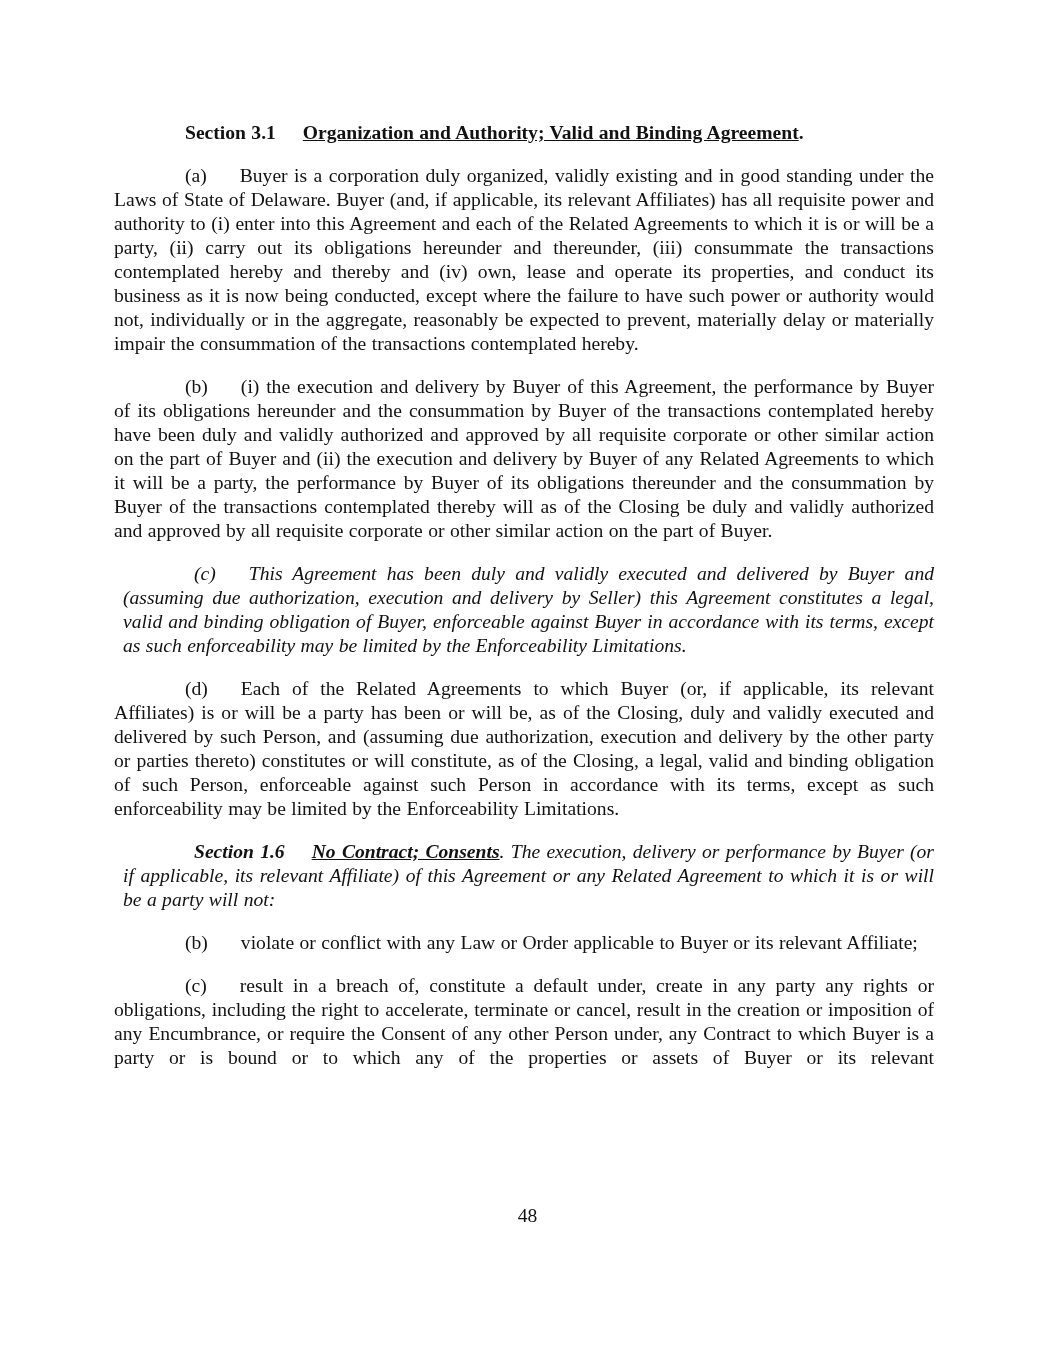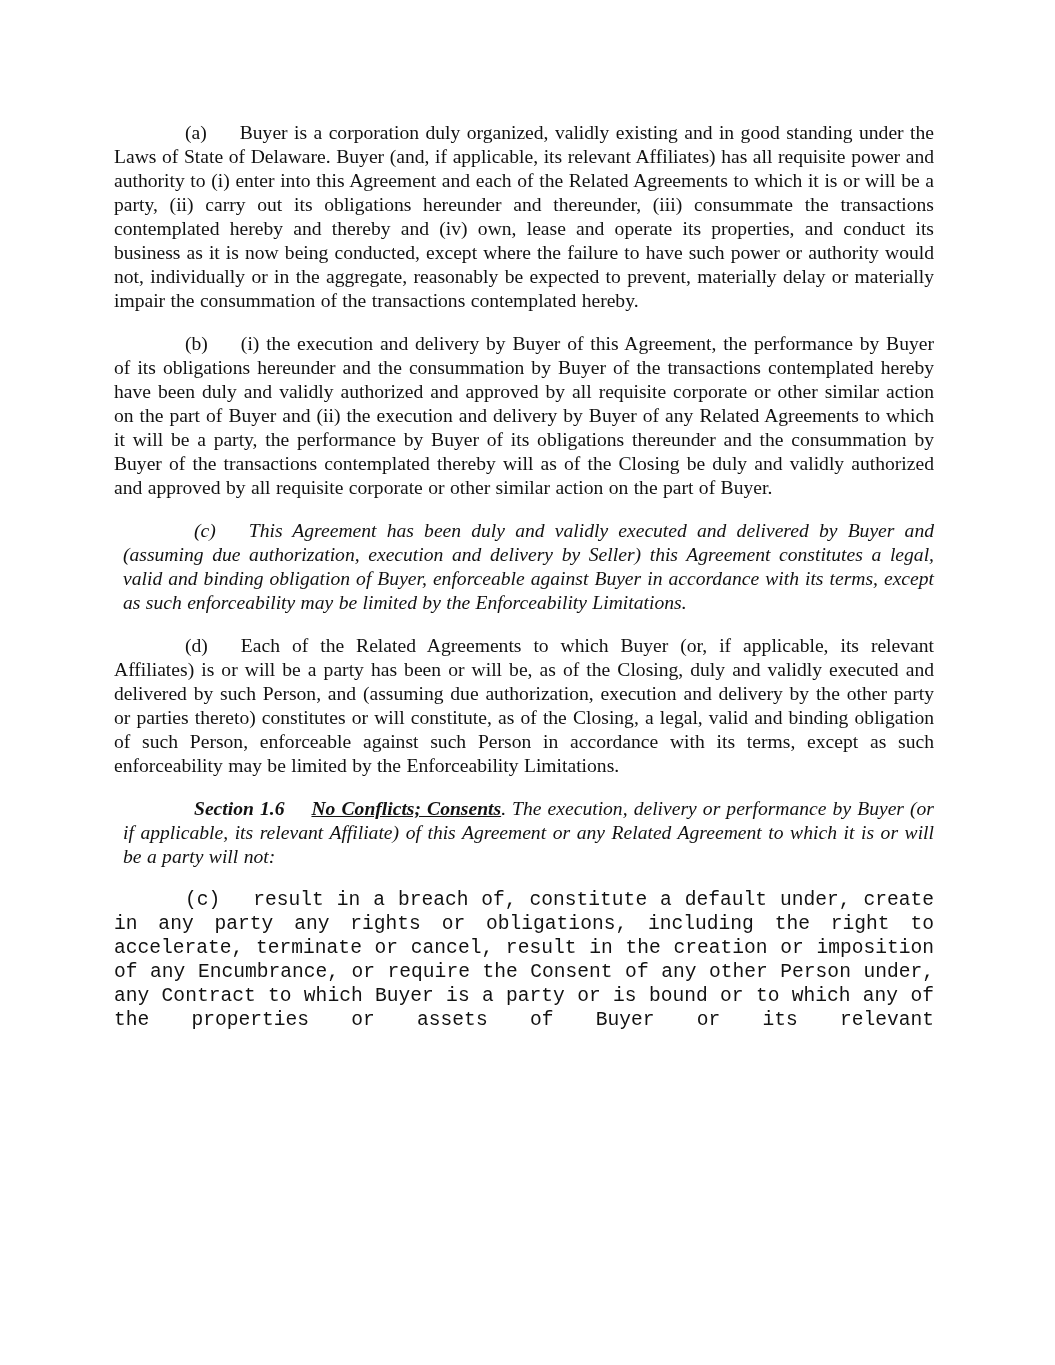--- a/index.html
+++ b/index.html
@@ -25,51 +25,54 @@
   }
   .para {
     font-size: 19.6px;
     line-height: 24px;
     text-align: justify;
     text-indent: 71px;
     margin: 0 0 19px 0;
     word-spacing: 0.5px;
   }
   .para.ind { padding-left: 9px; font-style: italic; }
-  .para.cont { text-align-last: justify; font-family: Liberation Mono, monospace; }
+  .para.cont { text-align-last: justify; }
   .b { font-weight: bold; }
   .u { text-decoration: underline; }
   .tab { display: inline-block; width: 33px; }
   .tab-h { display: inline-block; width: 27px; }
   .page-number {
     position: absolute;
     left: 0;
     top: 1204px;
     width: 100%;
     text-align: center;
     font-size: 19.6px;
     line-height: 24px;
   }
 </style>
 </head>
 <body style="background: rgb(255, 255, 255); color: rgb(18, 18, 18);">
 
 <div class="page">
   <main class="content">
 
+    <p class="para"><span class="b">Section 3.1</span><span class="tab-h"></span><span class="b u">Organization and Authority; Valid and Binding Agreement</span><span class="b">.</span></p>
 
     <p class="para"><span>(a)</span><span class="tab"></span><span>Buyer is a corporation duly organized, validly existing and in good standing under the Laws of State of Delaware. Buyer (and, if applicable, its relevant Affiliates) has all requisite power and authority to (i) enter into this Agreement and each of the Related Agreements to which it is or will be a party, (ii) carry out its obligations hereunder and thereunder, (iii) consummate the transactions contemplated hereby and thereby and (iv) own, lease and operate its properties, and conduct its business as it is now being conducted, except where the failure to have such power or authority would not, individually or in the aggregate, reasonably be expected to prevent, materially delay or materially impair the consummation of the transactions contemplated hereby.</span></p>
 
     <p class="para"><span>(b)</span><span class="tab"></span><span>(i) the execution and delivery by Buyer of this Agreement, the performance by Buyer of its obligations hereunder and the consummation by Buyer of the transactions contemplated hereby have been duly and validly authorized and approved by all requisite corporate or other similar action on the part of Buyer and (ii) the execution and delivery by Buyer of any Related Agreements to which it will be a party, the performance by Buyer of its obligations thereunder and the consummation by Buyer of the transactions contemplated thereby will as of the Closing be duly and validly authorized and approved by all requisite corporate or other similar action on the part of Buyer.</span></p>
 
     <p class="para ind"><span>(c)</span><span class="tab"></span><span>This Agreement has been duly and validly executed and delivered by Buyer and (assuming due authorization, execution and delivery by Seller) this Agreement constitutes a legal, valid and binding obligation of Buyer, enforceable against Buyer in accordance with its terms, except as such enforceability may be limited by the Enforceability Limitations.</span></p>
 
     <p class="para"><span>(d)</span><span class="tab"></span><span>Each of the Related Agreements to which Buyer (or, if applicable, its relevant Affiliates) is or will be a party has been or will be, as of the Closing, duly and validly executed and delivered by such Person, and (assuming due authorization, execution and delivery by the other party or parties thereto) constitutes or will constitute, as of the Closing, a legal, valid and binding obligation of such Person, enforceable against such Person in accordance with its terms, except as such enforceability may be limited by the Enforceability Limitations.</span></p>
 
-    <p class="para ind"><span class="b">Section 1.6</span><span class="tab-h"></span><span class="b u">No Conflicts; Consents</span><span>. The execution, delivery or performance by Buyer (or if applicable, its relevant Affiliate) of this Agreement or any Related Agreement to which it is or will be a party will not:</span></p>
+    <p class="para ind"><span class="b">Section 1.6</span><span class="tab-h"></span><span class="b u">No Contract; Consents</span><span>. The execution, delivery or performance by Buyer (or if applicable, its relevant Affiliate) of this Agreement or any Related Agreement to which it is or will be a party will not:</span></p>
 
 
+    <p class="para"><span>(b)</span><span class="tab"></span><span>violate or conflict with any Law or Order applicable to Buyer or its relevant Affiliate;</span></p>
 
     <p class="para cont"><span>(c)</span><span class="tab"></span><span>result in a breach of, constitute a default under, create in any party any rights or obligations, including the right to accelerate, terminate or cancel, result in the creation or imposition of any Encumbrance, or require the Consent of any other Person under, any Contract to which Buyer is a party or is bound or to which any of the properties or assets of Buyer or its relevant</span></p>
 
   </main>
 
+  <div class="page-number">48</div>
 </div>
 
 </body></html>

